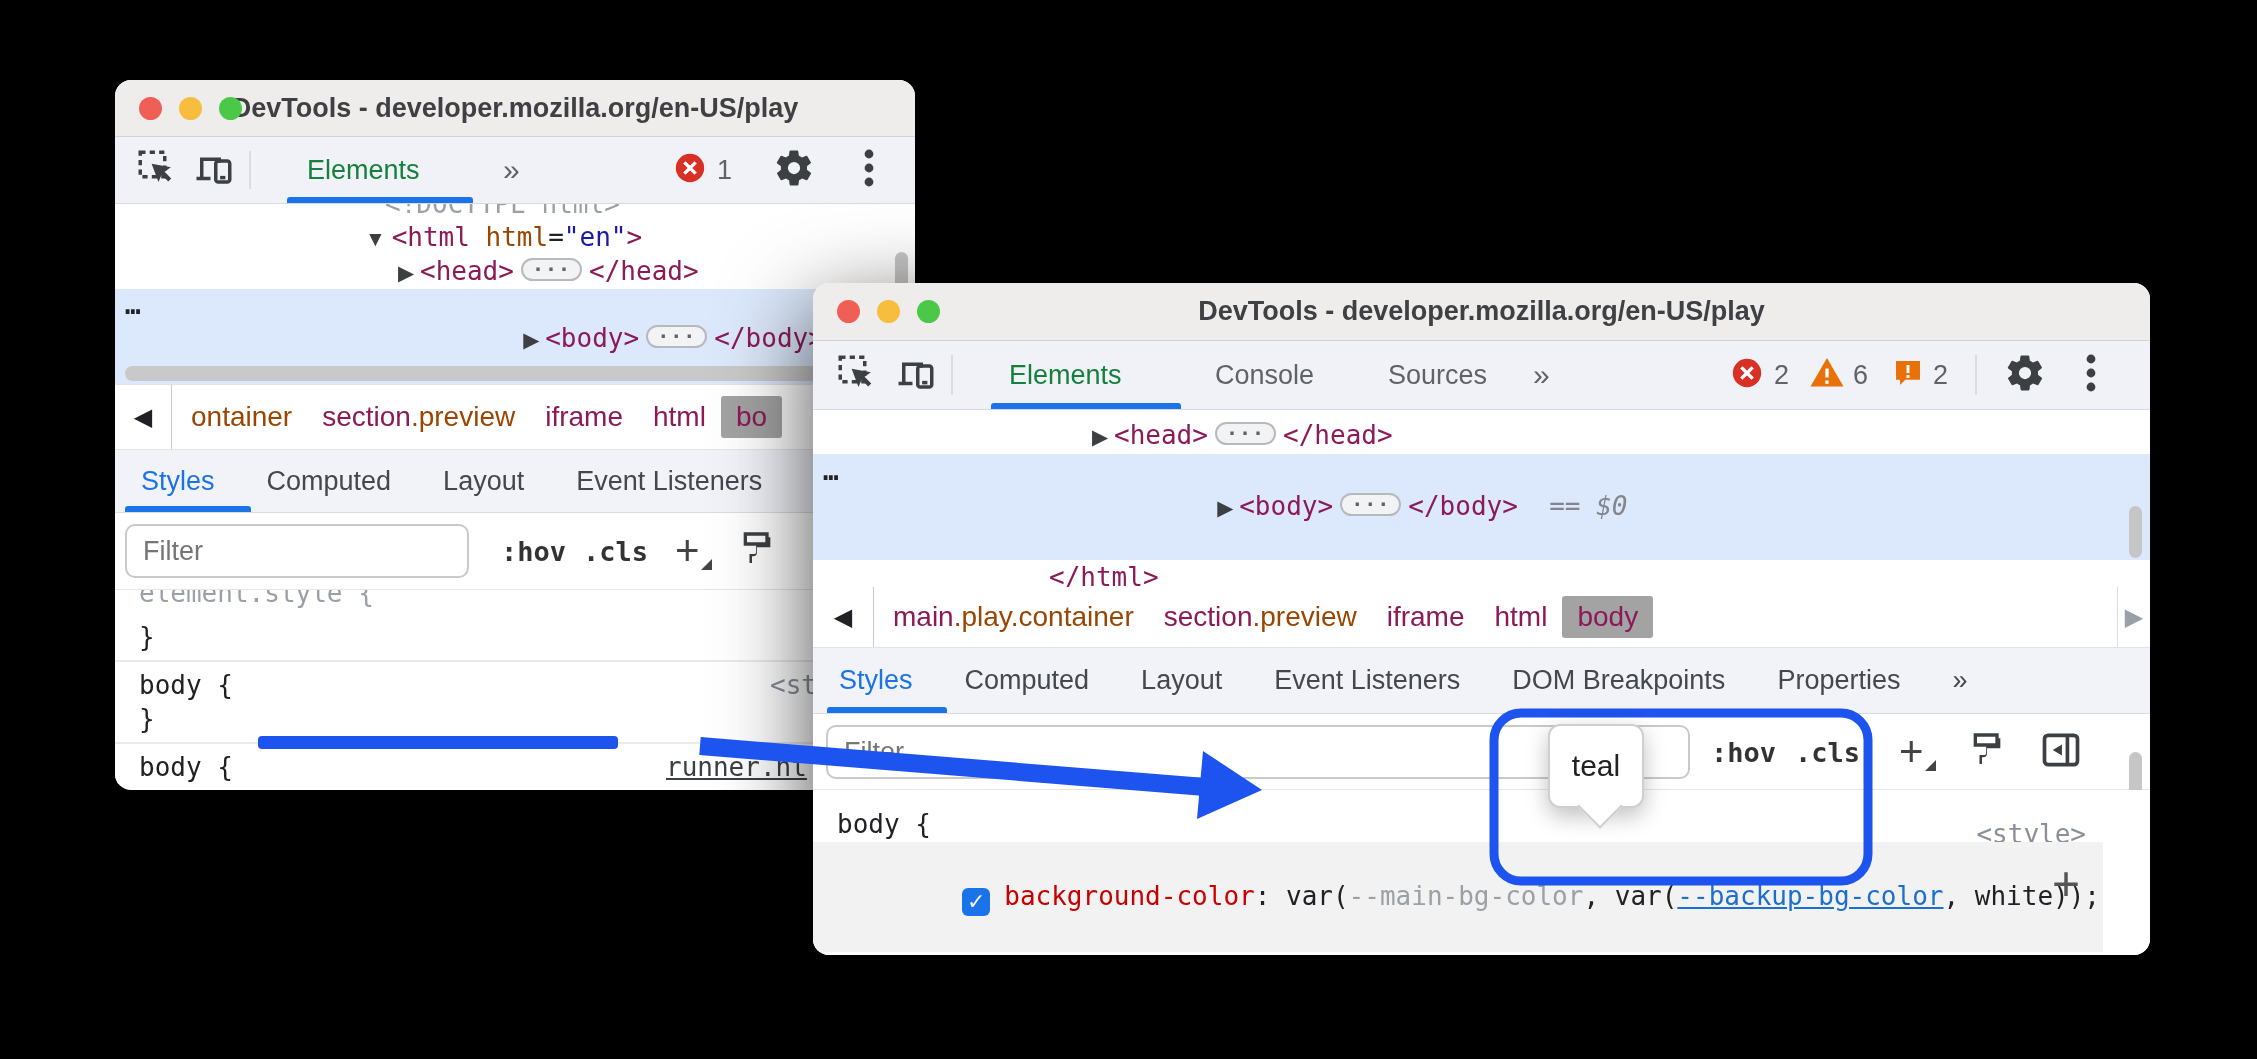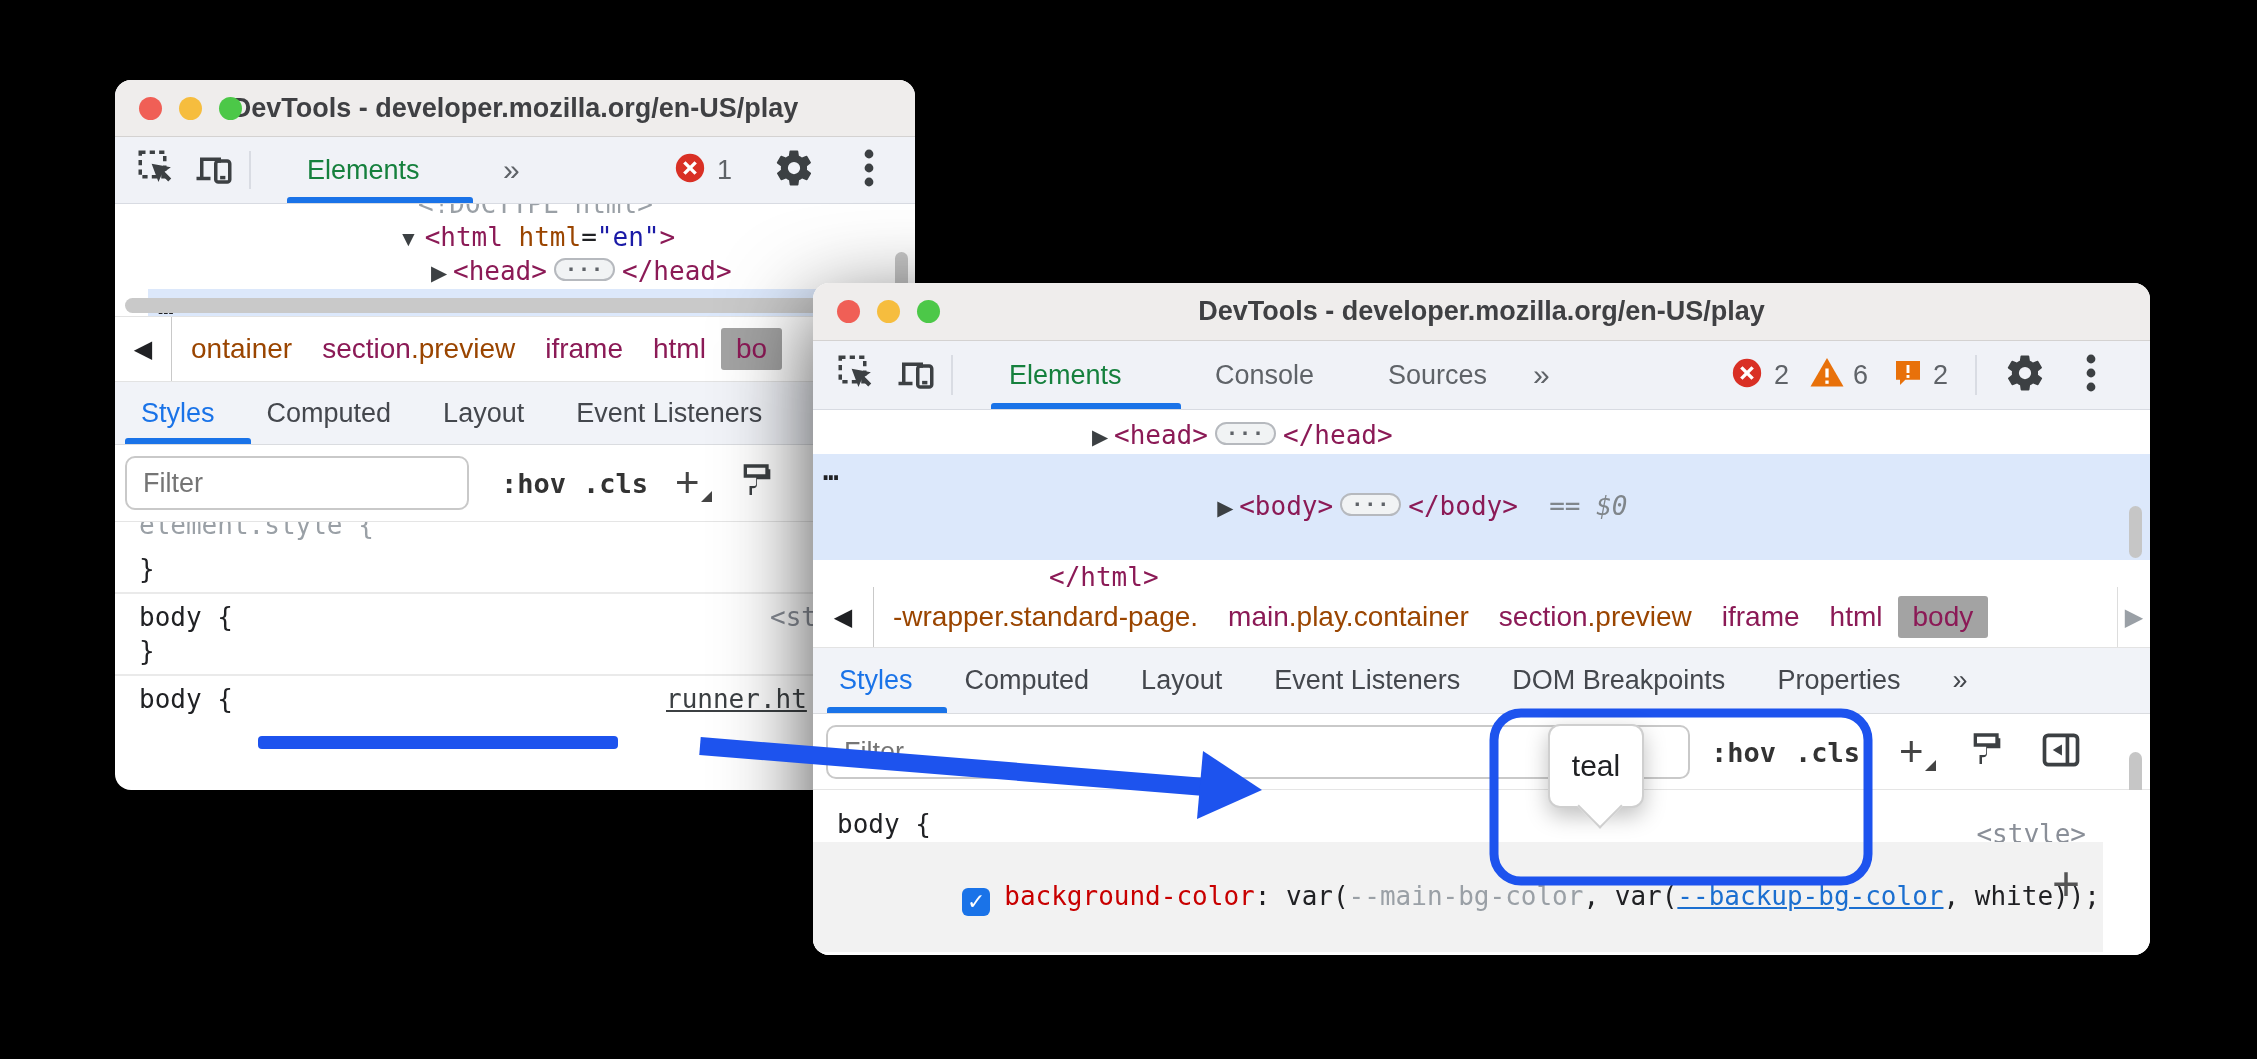--- a/index.html
+++ b/index.html
@@ -24,21 +24,21 @@
   .titem{position:absolute;top:50%;transform:translateY(-50%);}
   .tlabel{font-size:27px;color:#5f6368;white-space:nowrap;}
   .tlabel.active{color:#15803d;}
   .tab-underline{position:absolute;bottom:0;height:6px;background:#1a73e8;border-radius:3px 3px 0 0;}
   .vdiv{position:absolute;top:14px;bottom:14px;width:2px;background:#d9dce3;}
   .count{font-size:27px;color:#5f6368;}
   .more{font-size:30px;color:#5f6368;letter-spacing:-2px;}
 
   
   .dom{position:relative;background:#fff;overflow:hidden;}
-  .back .dom{height:112px;padding-left:33px;}
+  .back .dom{height:180px;}
   .front .dom{height:177px;}
   .codeline{font-family:"DejaVu Sans Mono",monospace;font-size:26px;line-height:33px;white-space:pre;color:#202124;position:relative;}
   .front .codeline{line-height:35px;}
   .codeline.selected{background:#dce8fb;}
   .gutterdots{position:absolute;left:10px;top:0;color:#202124;font-weight:700;}
   .tk{white-space:pre;}
   .tk.tag{color:#8b1a56;}
   .tk.attr{color:#9a4500;}
   .tk.val{color:#1a1aa6;}
   .tk.plain{color:#202124;}
@@ -299,21 +299,20 @@
       <div class="codeline" style="padding-left:236px"><span class="tk tag">&lt;/html&gt;</span></div>
 
       <div class="vthumb"></div>
     </div>
 
     <div class="crumbbar">
       <div class="navbox" style="width:60px">
           <span>◀</span>
         </div>
       <div class="crumbs">
-        <span class="crumb"><span class="tk attr">-wrapper.standard-page.</span></span>
         <span class="crumb"><span class="tk tag">main</span><span class="tk attr">.play.container</span></span>
         <span class="crumb"><span class="tk tag">section</span><span class="tk attr">.preview</span></span>
         <span class="crumb"><span class="tk tag">iframe</span></span>
         <span class="crumb"><span class="tk tag">html</span></span>
         <span class="crumb selected"><span class="tk tag">body</span></span>
       </div>
       <div class="navbox rightbox">
           <span>▶</span>
         </div>
     </div>

